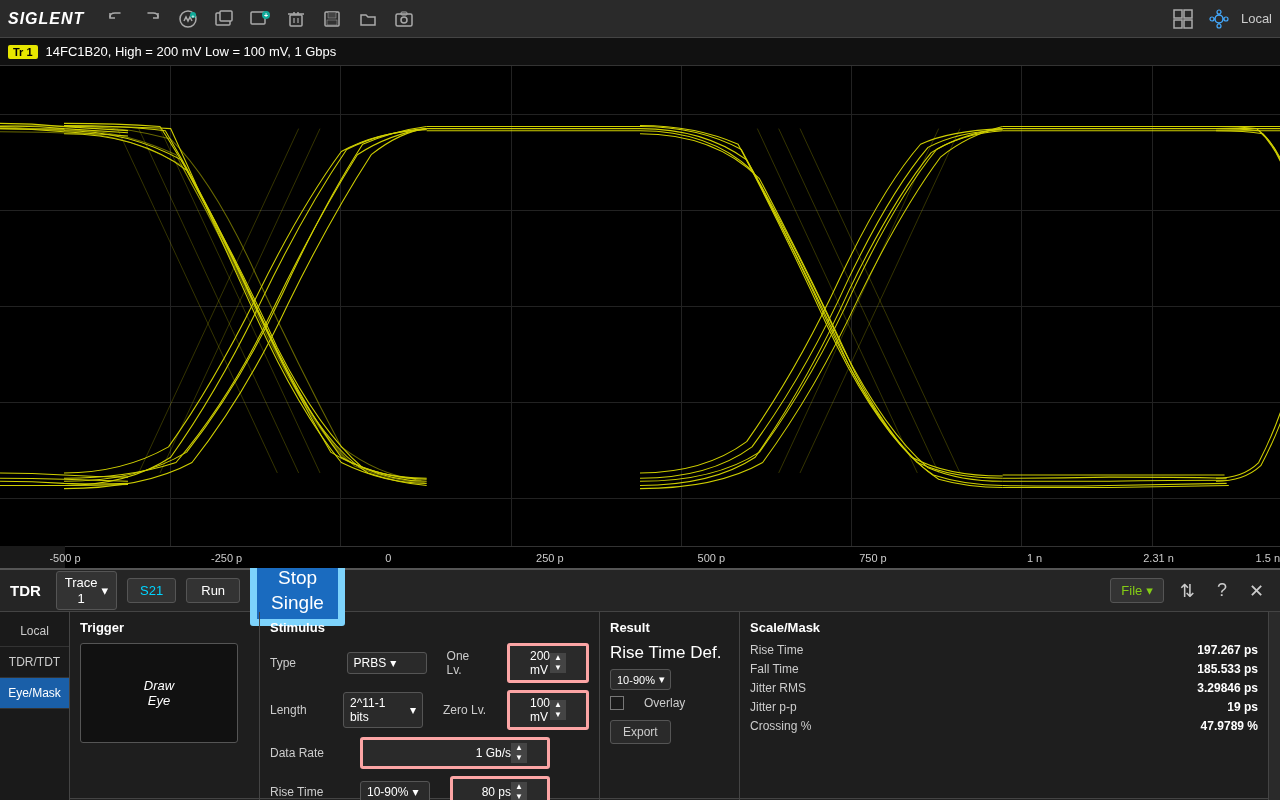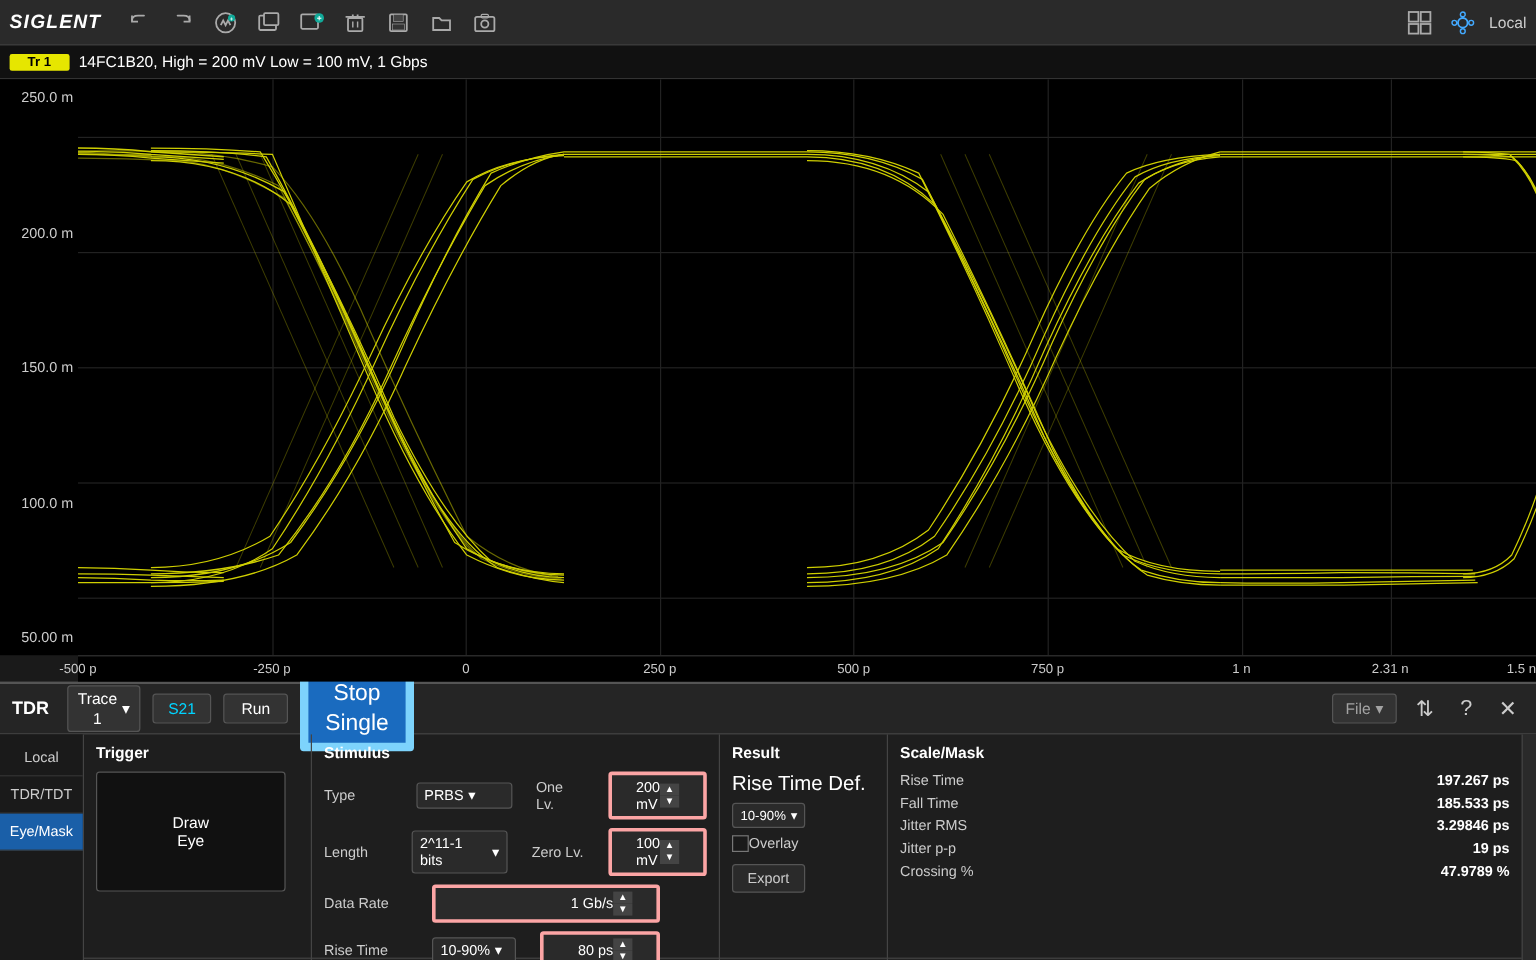--- a/index.html
+++ b/index.html
@@ -42,21 +42,21 @@
       background: #111;
       display: flex;
       align-items: center;
       padding: 0 8px;
       gap: 8px;
       border-bottom: 1px solid #333;
     }
     .trace-badge {
       background: #e6e600;
       color: #000;
-      padding: 1px 15px;
+      padding: 1px 5px;
       font-size: 11px;
       font-weight: bold;
       border-radius: 2px;
     }
     .trace-info { color: #fff; font-size: 13px; }
 
     
     #waveform-container {
       height: 480px;
       background: #000;
@@ -177,21 +177,21 @@
       border-radius: 3px;
       cursor: pointer;
       font-size: 19px;
       text-align: center;
       line-height: 1.3;
     }
     .panel-header-spacer { flex: 1; }
     .file-btn {
       background: #333;
       border: 1px solid #555;
-      color: #a3a3a3;
+      color: #84cc16;
       padding: 4px 10px;
       border-radius: 3px;
       cursor: pointer;
       font-size: 13px;
       display: flex; align-items: flex-start; gap: 4px;
     }
     .icon-btn {
       background: transparent;
       border: none;
       color: #ccc;
@@ -244,20 +244,21 @@
       background: #111;
       border: 1px solid #555;
       border-radius: 3px;
       width: 158px;
       height: 100px;
       display: flex;
       flex-direction: column;
       align-items: center;
       justify-content: center;
       cursor: pointer;
+      font-style: italic;
     }
     .trigger-box-text {
       color: #fff;
       font-size: 13px;
     }
 
     
     #stimulus-section {
       width: 340px;
       padding: 8px 10px;
@@ -353,21 +354,21 @@
       color: #fff;
       padding: 3px 6px;
       border-radius: 3px;
       font-size: 11px;
       display: flex; align-items: center; gap: 4px;
       cursor: pointer;
     }
     .overlay-row {
       display: flex;
       align-items: center;
-      gap: 0;
+      gap: 20px;
       margin-bottom: 6px;
     }
     .checkbox {
       width: 14px; height: 14px;
       border: 1px solid #777;
       background: #1a1a1a;
       cursor: pointer;
     }
     .export-btn {
       background: #2a2a2a;
@@ -525,27 +526,20 @@
     <span class="local-label">Local</span>
   </div>
 </div>
 
 <div id="trace-bar">
   <span class="trace-badge">Tr 1</span>
   <span class="trace-info">14FC1B20,  High = 200 mV  Low = 100 mV,  1 Gbps</span>
 </div>
 
 <div id="waveform-container">
-  <div id="y-axis">
-    <span>250.0 m</span>
-    <span>200.0 m</span>
-    <span>150.0 m</span>
-    <span>100.0 m</span>
-    <span>50.00 m</span>
-  </div>
   <div id="waveform-area">
 
     <div class="grid-h" style="top:10%"></div>
     <div class="grid-h" style="top:30%"></div>
     <div class="grid-h" style="top:50%"></div>
     <div class="grid-h" style="top:70%"></div>
     <div class="grid-h" style="top:90%"></div>
 
     <div class="grid-v" style="left:13.3%"></div>
     <div class="grid-v" style="left:26.6%"></div>

